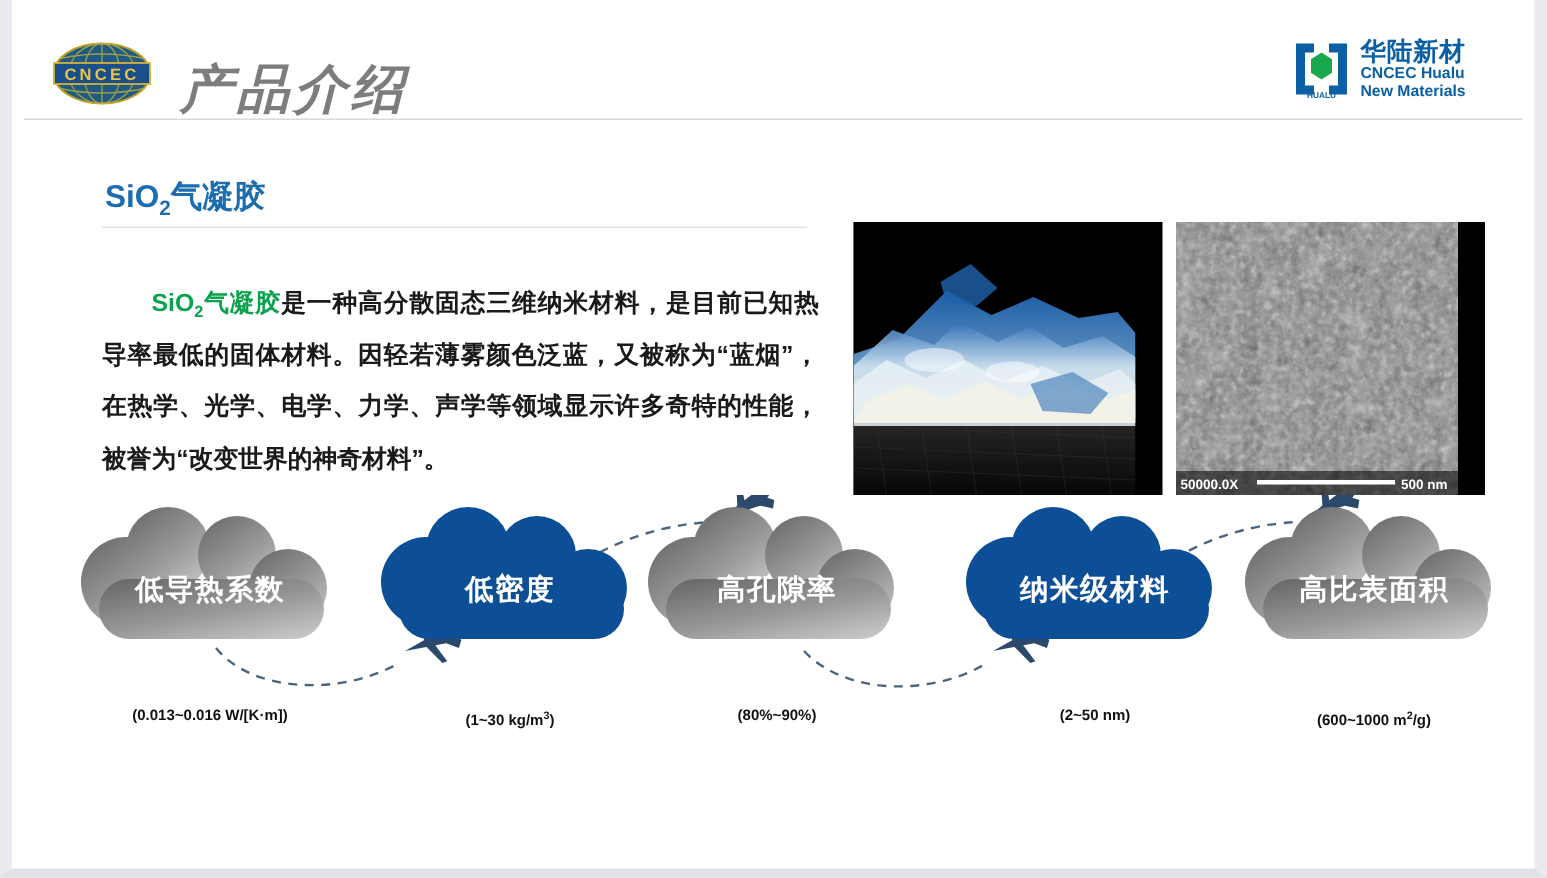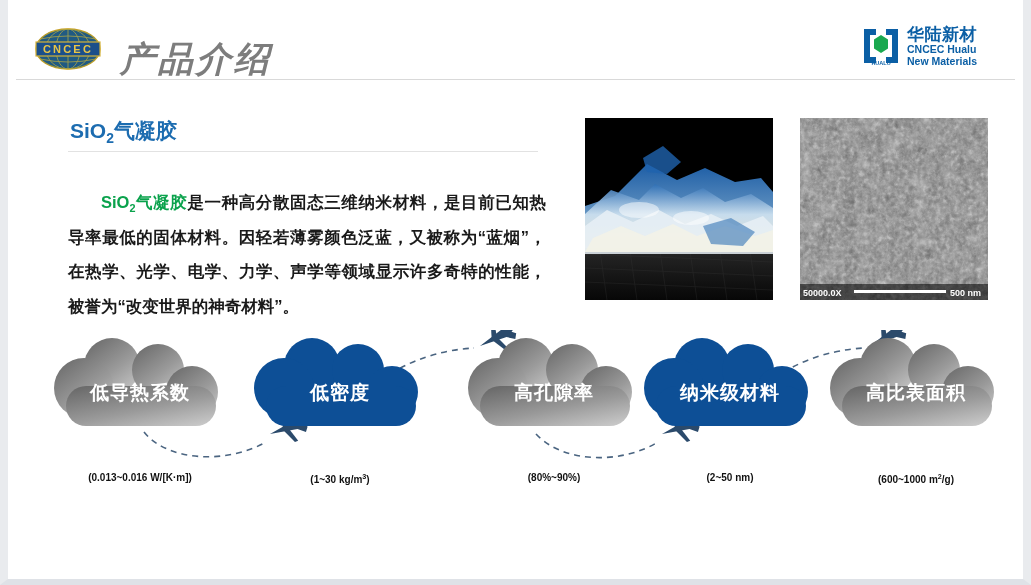--- a/index.html
+++ b/index.html
@@ -102,26 +102,25 @@
     color: #1a1a1a;
     text-indent: 2em;
     text-align: justify;
   }
   #body-text .hl { color: #0aa24c; }
   #body-text sub { font-size: 0.66em; }
 
   
   .photo {
     position: absolute;
-    top: 118px;
-    width: 188px;
+    top: 148px;
+    width: 206px;
     height: 182px;
     background: #000;
     overflow: hidden;
-    margin-left: 16px;
   }
   #photo-aerogel { left: 561px; }
   #photo-sem { left: 776px; }
 
   
   #cloud-row { position: absolute; left: 0; top: 330px; width: 100%; height: 180px; padding-left: 48px; }
   .cloud-item { position: absolute; top: 0; width: 196px; text-align: center; }
   .cloud-wrap { position: relative; width: 196px; height: 108px; }
   .cloud-wrap svg { position: absolute; left: 0; top: 0; }
   .cloud-label {
@@ -336,21 +335,21 @@
             <circle cx="42" cy="58" r="30"></circle>
               <circle cx="150" cy="62" r="26"></circle>
             <rect x="24" y="56" width="150" height="40" rx="20"></rect>
           </g>
         </svg>
       </div>
       <div class="cloud-label">低密度</div>
       <div class="cloud-value"><span>(1~30 kg/m</span><sup>3</sup><span>)</span></div>
     </div>
 
-    <div class="cloud-item" style="left:448px">
+    <div class="cloud-item" style="left:412px">
       <div class="cloud-wrap">
         <svg width="196" height="108" viewBox="0 0 196 108">
           <defs>
             <linearGradient id="gg2" x1="0.15" y1="0" x2="0.9" y2="1">
               <stop offset="0%" stop-color="#6b6b6b"></stop>
                 <stop offset="55%" stop-color="#9a9a9a"></stop>
               <stop offset="100%" stop-color="#c9c9c9"></stop>
             </linearGradient>
           </defs>
           <g fill="url(#gg2)">

